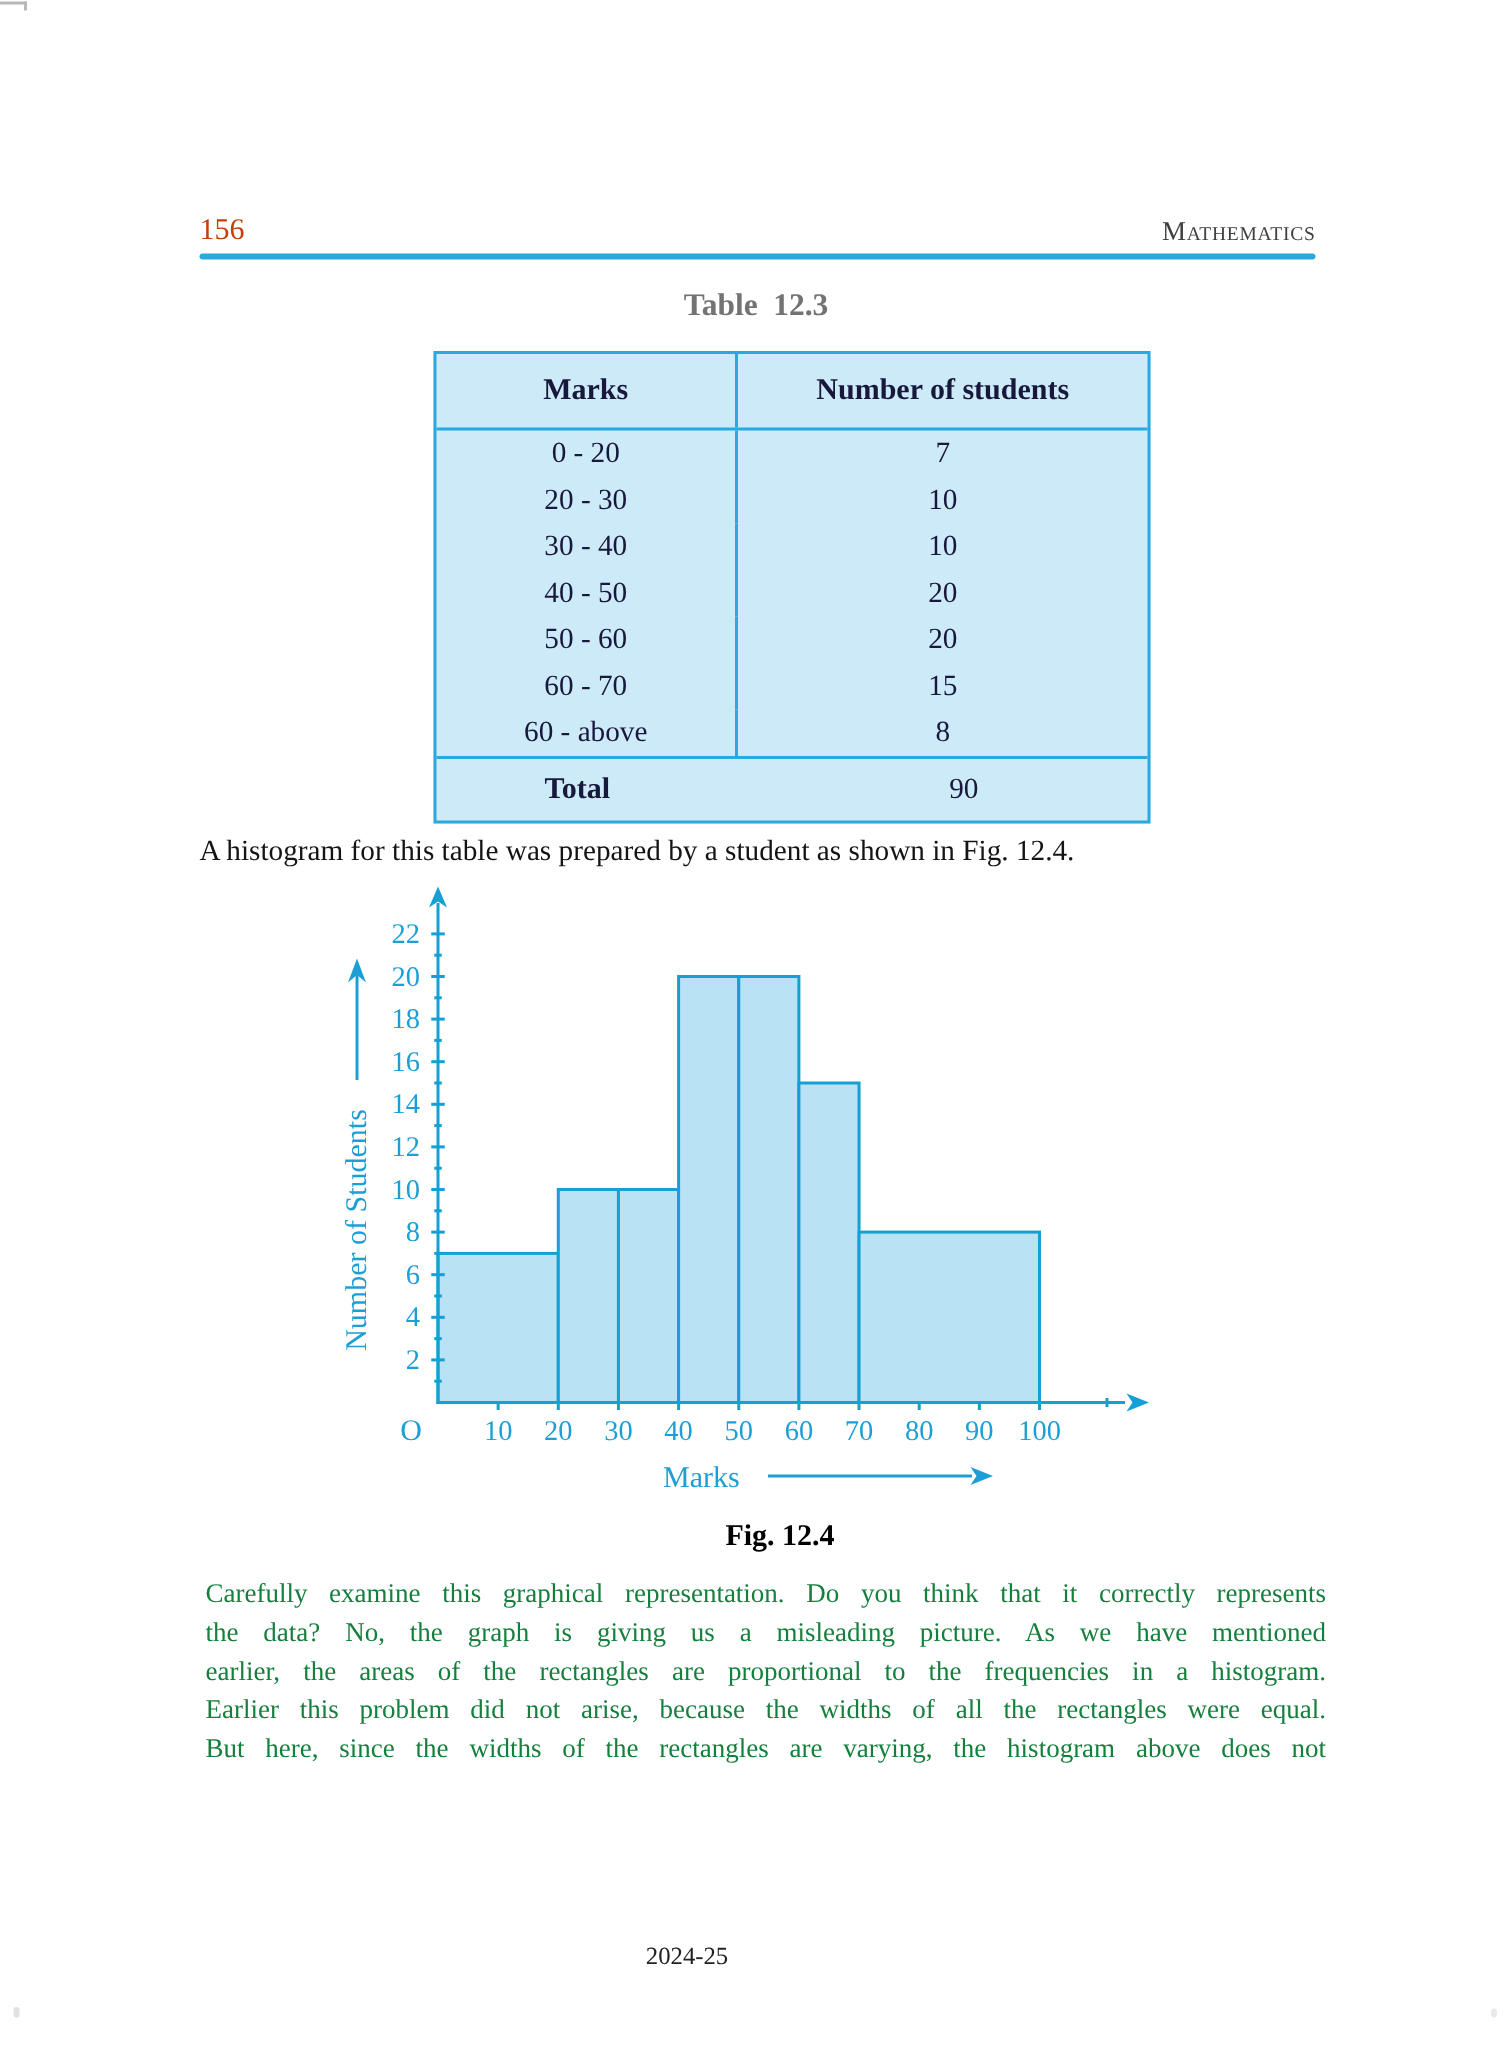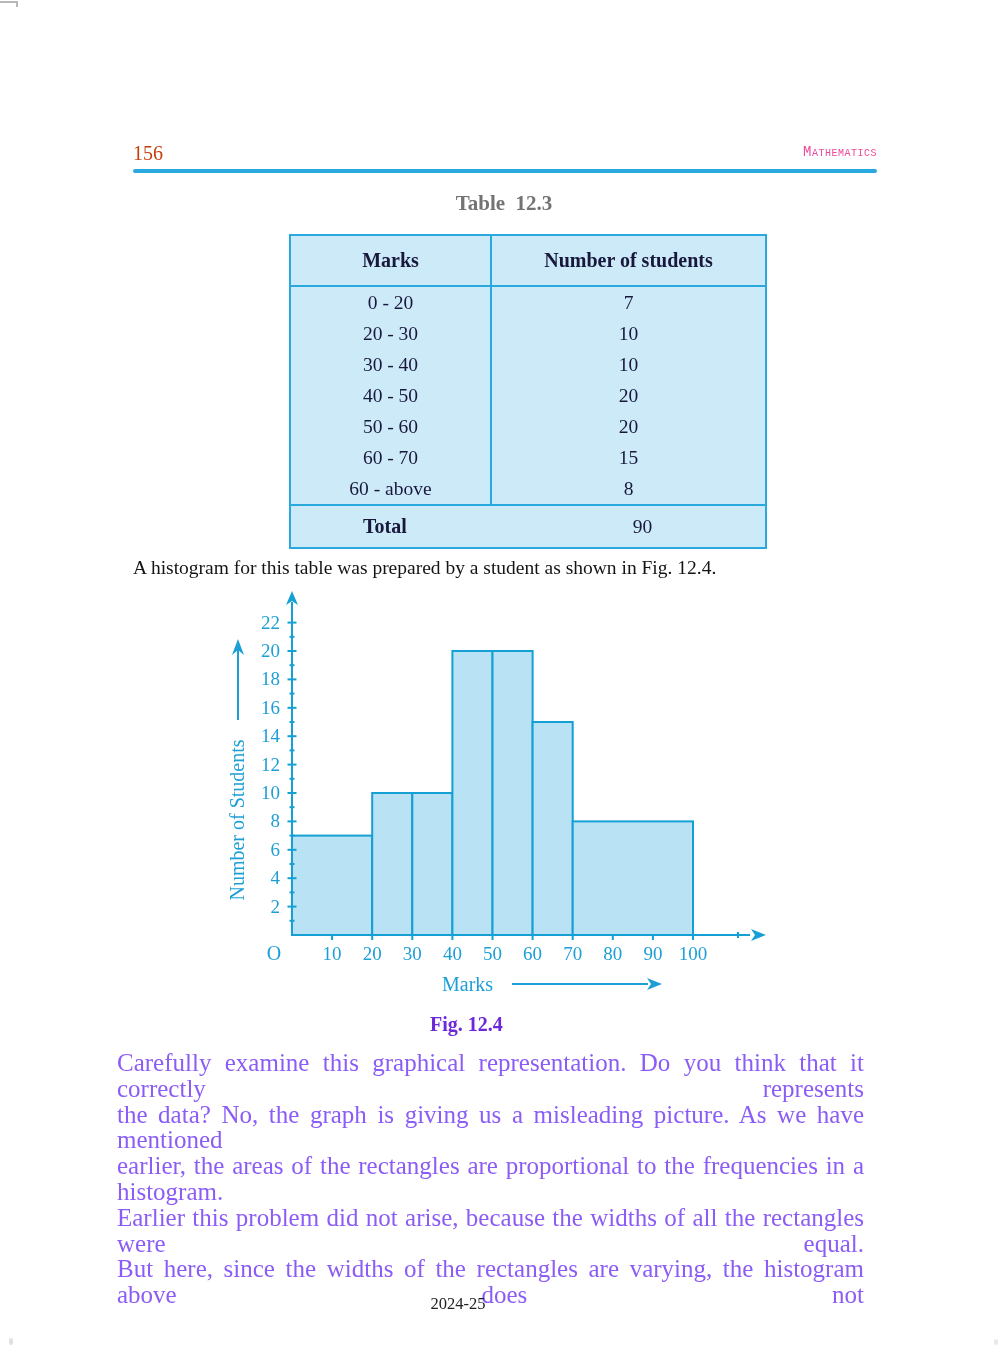--- a/index.html
+++ b/index.html
@@ -11,22 +11,22 @@
     color:#141414;
     overflow:hidden;
   }
   
   .page-number{
     position:absolute;left:133px;top:142px;
     font-size:20px;color:#c2410c;
   }
   .running-head{
     position:absolute;right:131px;top:144px;
-    font-size:14px;color:#ec4899;
-    font-variant:small-caps;letter-spacing:0.5px;font-family:Liberation Mono, monospace;
+    font-size:18px;color:#404040;
+    font-variant:small-caps;letter-spacing:0.5px;
   }
   .header-rule{
     position:absolute;left:133px;top:169px;
     width:744px;height:4px;background:#29a9de;border-radius:2px;
   }
   
   .table-title{
     position:absolute;left:0;top:191px;width:1008px;
     text-align:center;font-size:21px;font-weight:bold;color:#737373;
     word-spacing:5px;
@@ -55,26 +55,26 @@
   }
   
   .intro-text{
     position:absolute;left:133px;top:555px;width:750px;
     font-size:19.5px;line-height:25px;
   }
   
   .histogram-svg{position:absolute;left:210px;top:588px;}
   .fig-caption{
     position:absolute;left:430px;top:1013px;width:180px;
-    font-size:20px;font-weight:bold;color:#6d28d9;
+    text-align:center;font-size:20px;font-weight:bold;color:#000000;
   }
   
   .body-paragraph{
-    position:absolute;left:117px;top:1050px;width:747px;
-    font-size:25px;line-height:25.8px;color:#8b5cf6;
+    position:absolute;left:137px;top:1050px;width:747px;
+    font-size:18px;line-height:25.8px;color:#15803d;
   }
   .body-line{text-align:justify;text-align-last:justify;}
   
   .page-footer{
     position:absolute;left:0;top:1294px;width:916px;
     text-align:center;font-size:16.5px;color:#222;
   }
   
   .crop-mark-tl{position:absolute;left:0;top:1px;width:18px;height:2px;background:#8a8a8a;opacity:.6;}
   .crop-mark-tl:after{content:"";position:absolute;right:0;top:0;width:2px;height:6px;background:#8a8a8a;}

